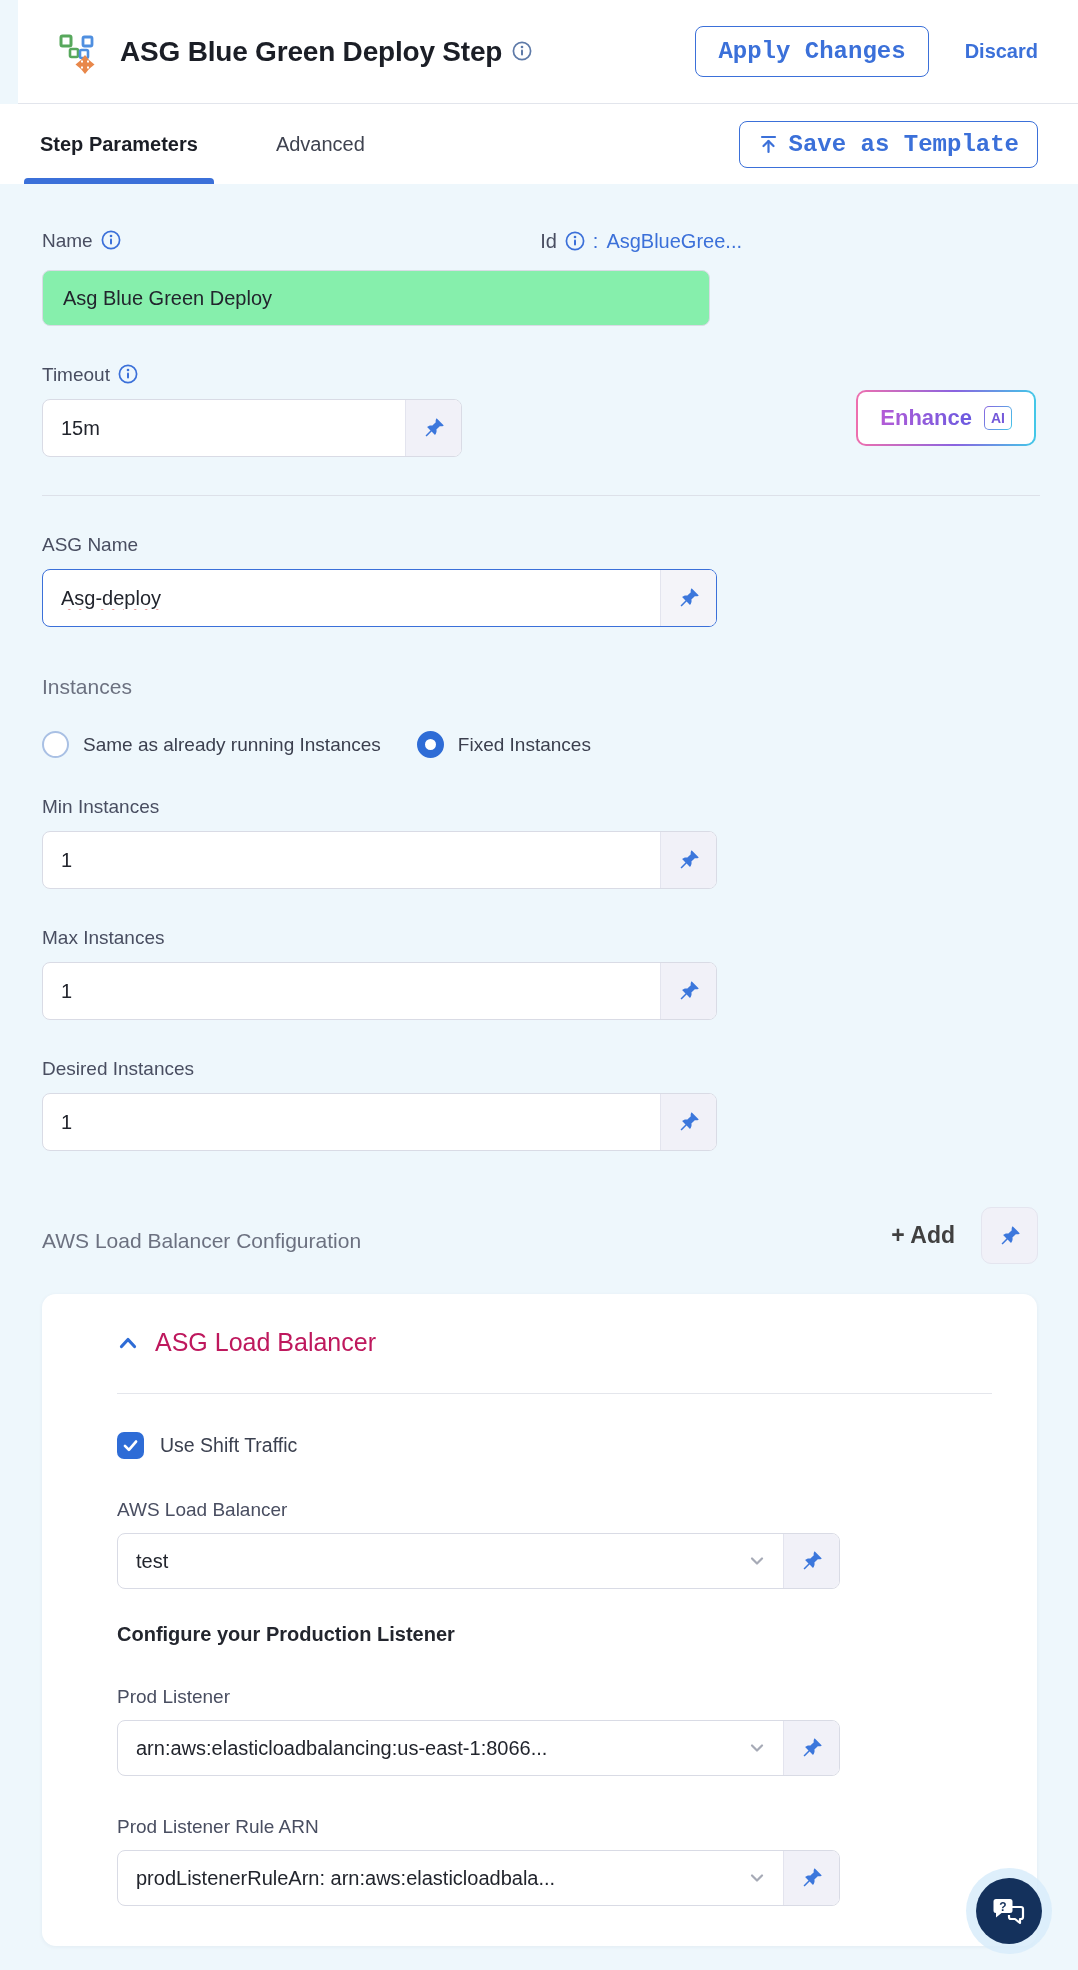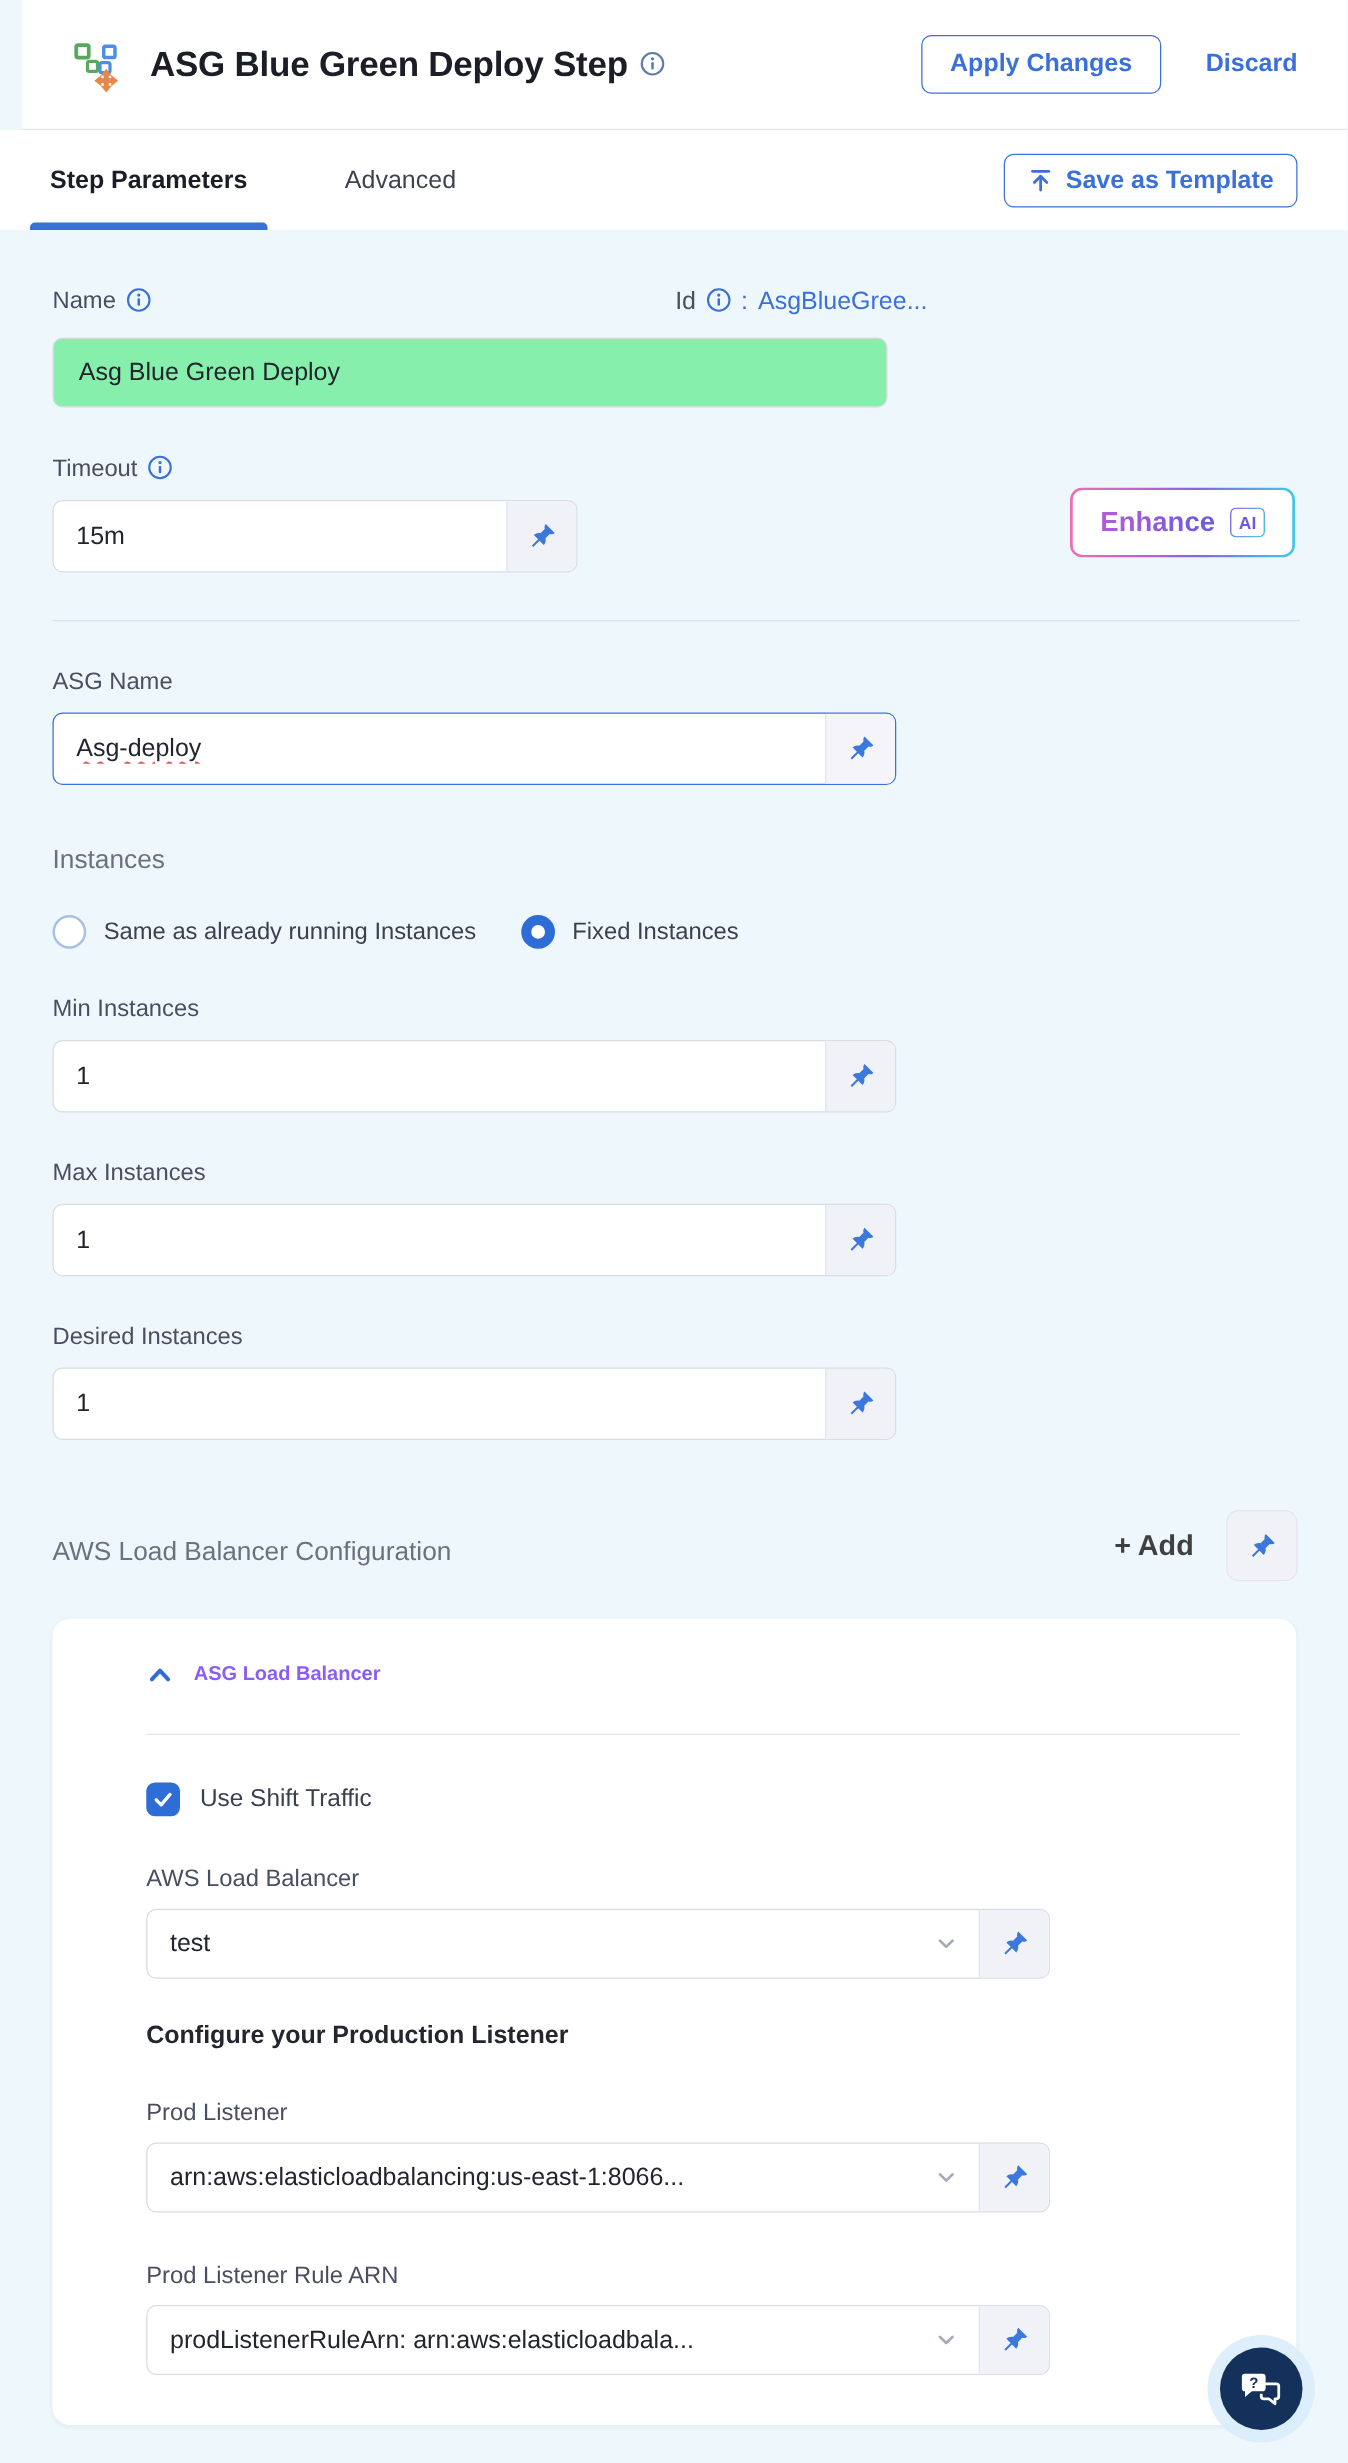--- a/index.html
+++ b/index.html
@@ -16,22 +16,22 @@
     height:104px; background:#ffffff; border-bottom:1px solid #e2e5ec;
     display:flex; align-items:center; padding:0 40px;margin-left:18px;
   }
   .step-icon { width:46px; height:46px; flex:none; margin-right:16px; }
   .page-title { font-size:28px; font-weight:bold; color:#1b1e26; letter-spacing:-0.2px; }
   .title-info { margin-left:10px; }
   .info-icon { width:20px; height:20px; display:inline-block; vertical-align:-3px; }
   .header-actions { margin-left:auto; display:flex; align-items:center; gap:36px; }
   .btn-outline {
     border:1.6px solid #3b70d9; color:#3b70d9; background:#fff;
-    font-size:20px; font-weight:bold; border-radius:8px; padding:11px 22px;
-    font-family:Liberation Sans, sans-serif; cursor:pointer; display:flex; align-items:center; gap:10px;
+    font-size:24px; font-weight:bold; border-radius:8px; padding:11px 22px;
+    font-family:Liberation Mono, monospace; cursor:pointer; display:flex; align-items:center; gap:10px;
   }
   .link-btn { color:#3b70d9; font-size:20px; font-weight:bold; background:none; border:none; font-family:inherit; cursor:pointer; }
   
   .tabbar { height:80px; background:#ffffff; display:flex; align-items:center; padding:0 40px; position:relative; }
   .tab { position:relative; height:80px; display:flex; align-items:center; font-size:20px; cursor:pointer; }
   .tab.active { font-weight:bold; color:#1b1e26;justify-content:center; }
   .tab.active .tab-underline {
     position:absolute; left:-16px; right:-16px; bottom:0; height:6px;
     background:#3b70d9; border-radius:4px 4px 0 0;
   }
@@ -94,21 +94,21 @@
     background:linear-gradient(#fff,#fff) padding-box, linear-gradient(120deg,#8a63e0,#42c8e8) border-box;
     color:#7458d9;
   }
   
   .card {
     margin-top:30px; width:995px; background:#fff; border-radius:14px;
     box-shadow:0 1px 4px rgba(30,50,80,0.06); padding:34px 45px 40px 75px;
   }
   .accordion-row { display:flex; align-items:center; gap:16px; cursor:pointer; }
   .chev-up { width:22px; height:22px; }
-  .accordion-title { font-size:16px; font-weight:bold; color:#8b5cf6; }
+  .accordion-title { font-size:25px; font-weight:normal; color:#be185d; }
   .card-divider { height:1px; background:#e4e6ec; margin-top:36px; }
   .checkbox-row { display:flex; align-items:center; gap:16px; margin-top:38px; cursor:pointer; }
   .checkbox { width:27px; height:27px; border-radius:7px; background:#2e6cd6; display:flex; align-items:center; justify-content:center; flex:none; }
   .checkbox svg { width:19px; height:19px; }
   .checkbox-label { font-size:19.5px; color:#3b404f; }
   .card .field-label { margin-top:40px; }
   .select-unit { display:flex; align-items:stretch; margin-top:12px; height:56px; width:723px; border:1px solid #d9dbe5; border-radius:8px; background:#fff; overflow:hidden; }
   .select-field { flex:1; display:flex; align-items:center; padding:0 16px 0 18px; font-size:20px; color:#22252d; cursor:pointer; min-width:0; }
   .select-value { flex:1; overflow:hidden; white-space:nowrap; text-overflow:ellipsis; }
   .chev-down { width:20px; height:20px; flex:none; margin-left:10px; }

